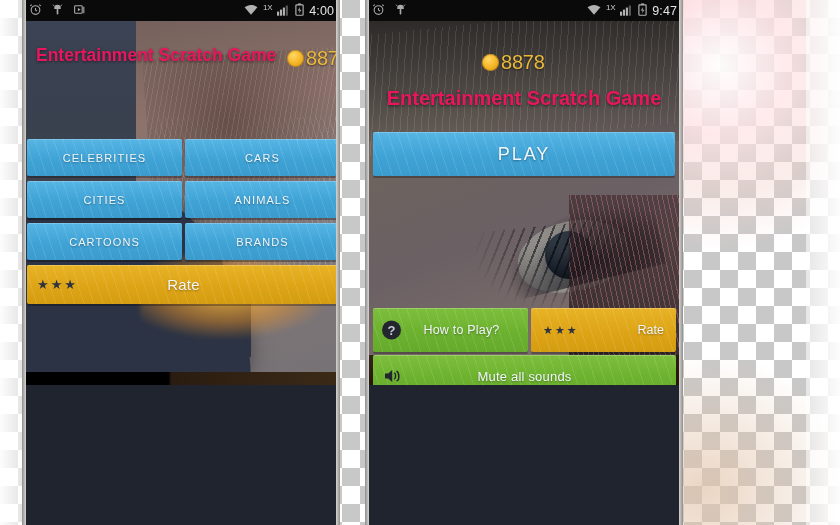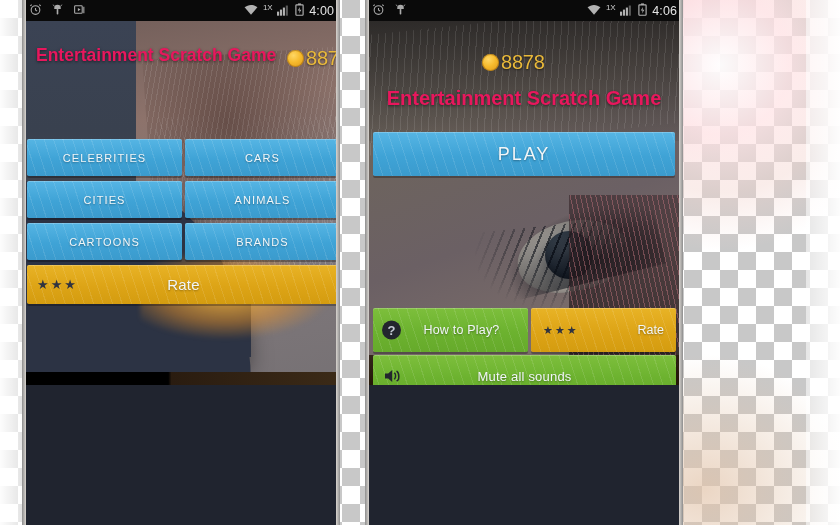--- a/index.html
+++ b/index.html
@@ -429,21 +429,21 @@
             <rect x="10.8" y="1.5" width="2.6" height="12.5" fill="#6d6d6d"></rect>
           </svg>
         </span>
         <span class="sb-icon">
           <svg width="9" height="13" viewBox="0 0 12 18" fill="none" stroke="#d7d7d7" stroke-width="1.6">
             <rect x="1" y="2.5" width="10" height="14.5" rx="1"></rect>
             <rect x="4" y="0.6" width="4" height="2" fill="#d7d7d7" stroke="none"></rect>
             <path d="M6.6 5.5L3.6 10.4h2.6L5.4 14.5l3.2-5.2H6.1z" fill="#d7d7d7" stroke="none"></path>
           </svg>
         </span>
-        <span class="sb-clock">4:06</span>
+        <span class="sb-clock">9:47</span>
       </div>
     </div>
 
     <div class="screen">
       <div class="bg-right">
         <div class="skinr"></div>
         <div class="dark-top"></div>
         <div class="hair-top"></div>
         <div class="eye">
           <div class="ball"></div>

